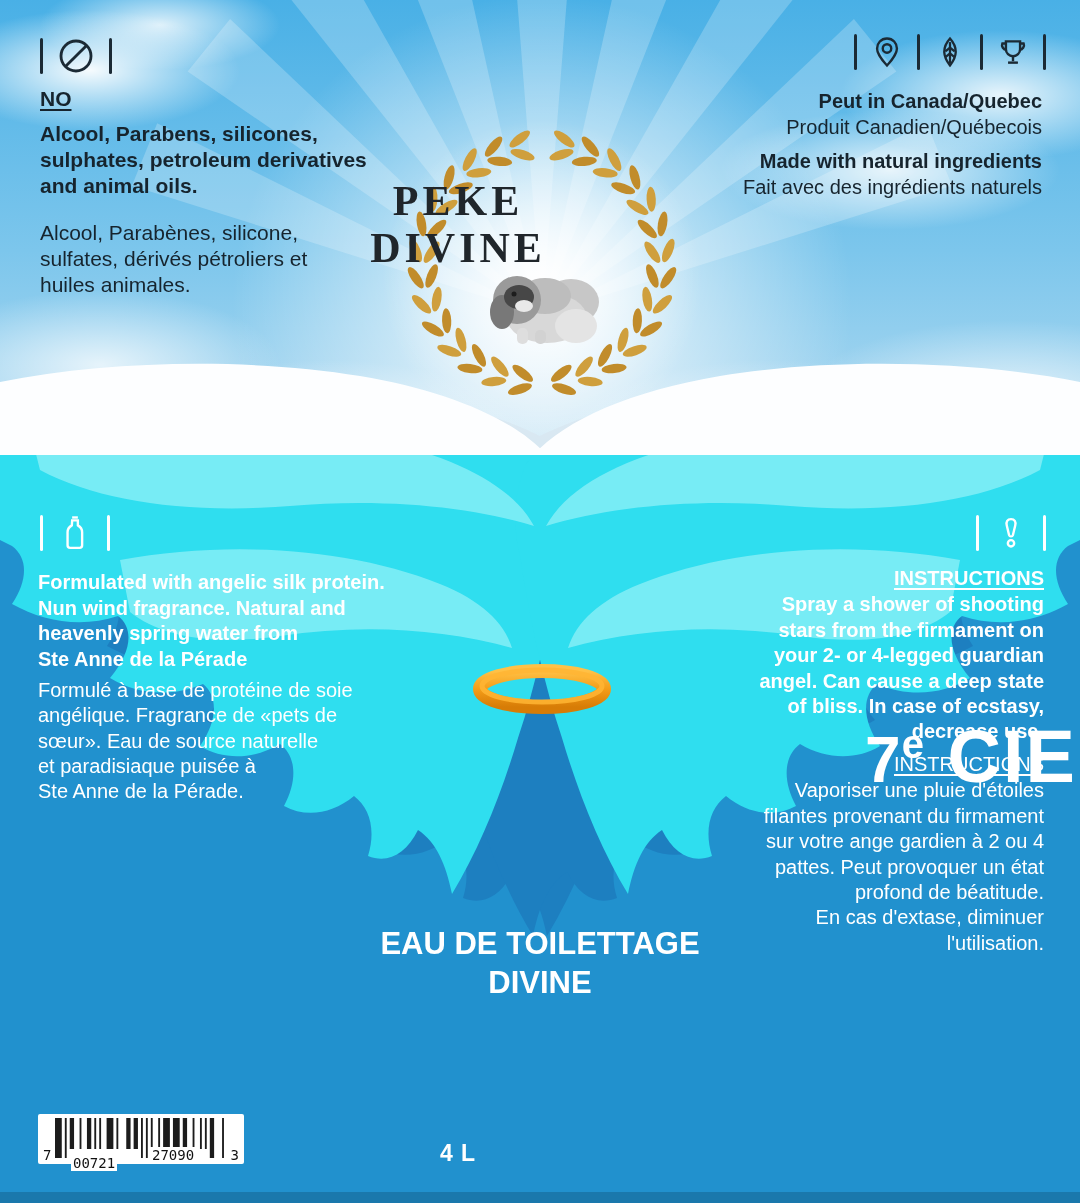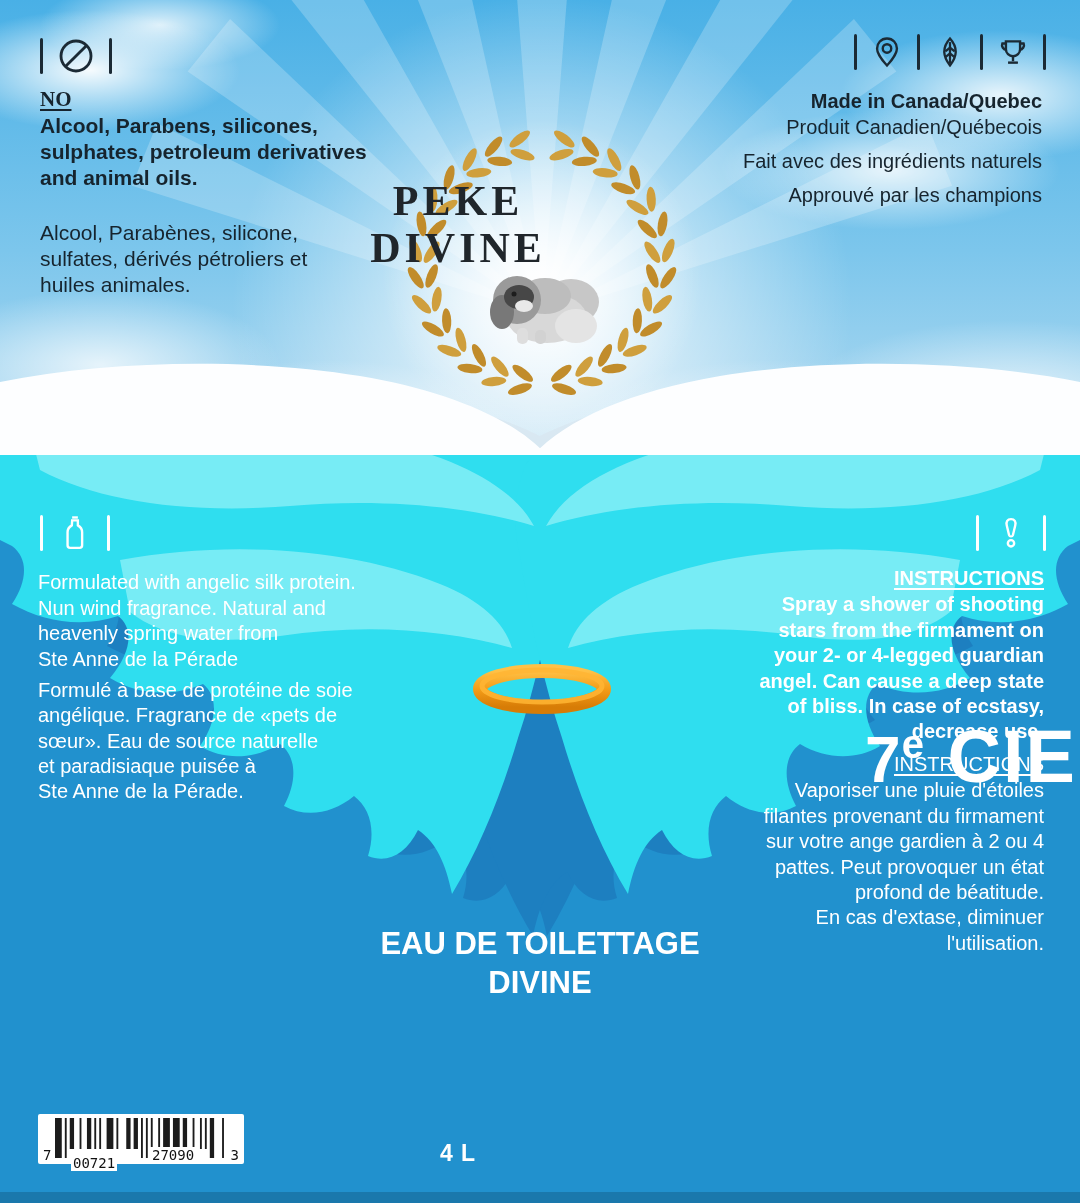--- a/index.html
+++ b/index.html
@@ -34,27 +34,27 @@
   .vbar{width:3px;height:36px;background:currentColor;border-radius:2px;}
   .icon-row svg{display:block;}
   .tl-icons{left:40px;top:36px;color:#1b2a35;}
   .tr-icons{right:34px;top:34px;color:#1b2a35;}
   .lm-icon{left:40px;top:512px;color:#fff;}
   .rm-icon{right:34px;top:512px;color:#fff;}
   
   .pre{white-space:pre-line;}
   .u{text-decoration:underline;text-underline-offset:3px;}
   .no-block{position:absolute;left:40px;top:86px;font-size:21px;line-height:26px;font-weight:bold;}
-  .no-title{margin-bottom:1px;font-family:Liberation Serif, serif;}
+  .no-title{margin-bottom:9px;}
   .sans-block{position:absolute;left:40px;top:220px;font-size:21px;line-height:26px;}
   .sans-title{margin-bottom:1px;}
   .tr-text{position:absolute;right:38px;top:88px;text-align:right;font-size:20px;line-height:26px;}
   .tr-pair{margin-bottom:8px;}
   .tr-pair .b{font-weight:bold;}
-  .lm-en{position:absolute;left:38px;top:570px;width:380px;color:#fff;font-weight:normal;
+  .lm-en{position:absolute;left:38px;top:570px;width:380px;color:#fff;font-weight:bold;
          font-size:20px;line-height:25.5px;}
   .lm-fr{position:absolute;left:38px;top:678px;width:380px;color:#fff;
          font-size:20px;line-height:25.3px;}
   .rm-en{position:absolute;right:36px;top:566px;width:320px;text-align:right;color:#fff;
          font-weight:bold;font-size:20px;line-height:25.4px;}
   .rm-fr{position:absolute;right:36px;top:752px;width:330px;text-align:right;color:#fff;
          font-size:20px;line-height:25.4px;}
   .instr-title{display:inline-block;margin-bottom:1px;}
   
   .product-name{position:absolute;left:0;top:714px;width:1080px;text-align:right;
@@ -299,28 +299,28 @@
       <path d="M7 6H4.5a3.2 3.2 0 0 0 3 4.4"></path>
       <path d="M17 6h2.5a3.2 3.2 0 0 1-3 4.4"></path>
       <line x1="12" y1="15" x2="12" y2="18.5"></line>
       <line x1="8.5" y1="19.5" x2="15.5" y2="19.5"></line>
     </svg>
     <span class="vbar"></span>
   </div>
 
   <div class="tr-text">
     <div class="tr-pair">
-      <div class="b">Made in Canada/Quebec</div>
+      <div class="b">Peut in Canada/Quebec</div>
       <div>Produit Canadien/Québecois</div>
     </div>
     <div class="tr-pair">
+      <div class="b">Made with natural ingredients</div>
       <div>Fait avec des ingrédients naturels</div>
     </div>
     <div class="tr-pair">
-      <div>Approuvé par les champions</div>
     </div>
   </div>
 
   <div class="icon-row lm-icon">
     <span class="vbar"></span>
     <svg width="38" height="42" viewBox="0 0 24 24" fill="none" stroke="currentColor" stroke-width="1.5">
       <path d="M10.2 4h3.6v3.2c1.8 1 2.7 2.4 2.7 4.4v8.2a1.6 1.6 0 0 1-1.6 1.6H8.9a1.6 1.6 0 0 1-1.6-1.6v-8.2c0-2 .9-3.4 2.7-4.4z"></path>
       <line x1="10.2" y1="2.2" x2="13.8" y2="2.2"></line>
     </svg>
     <span class="vbar"></span>

